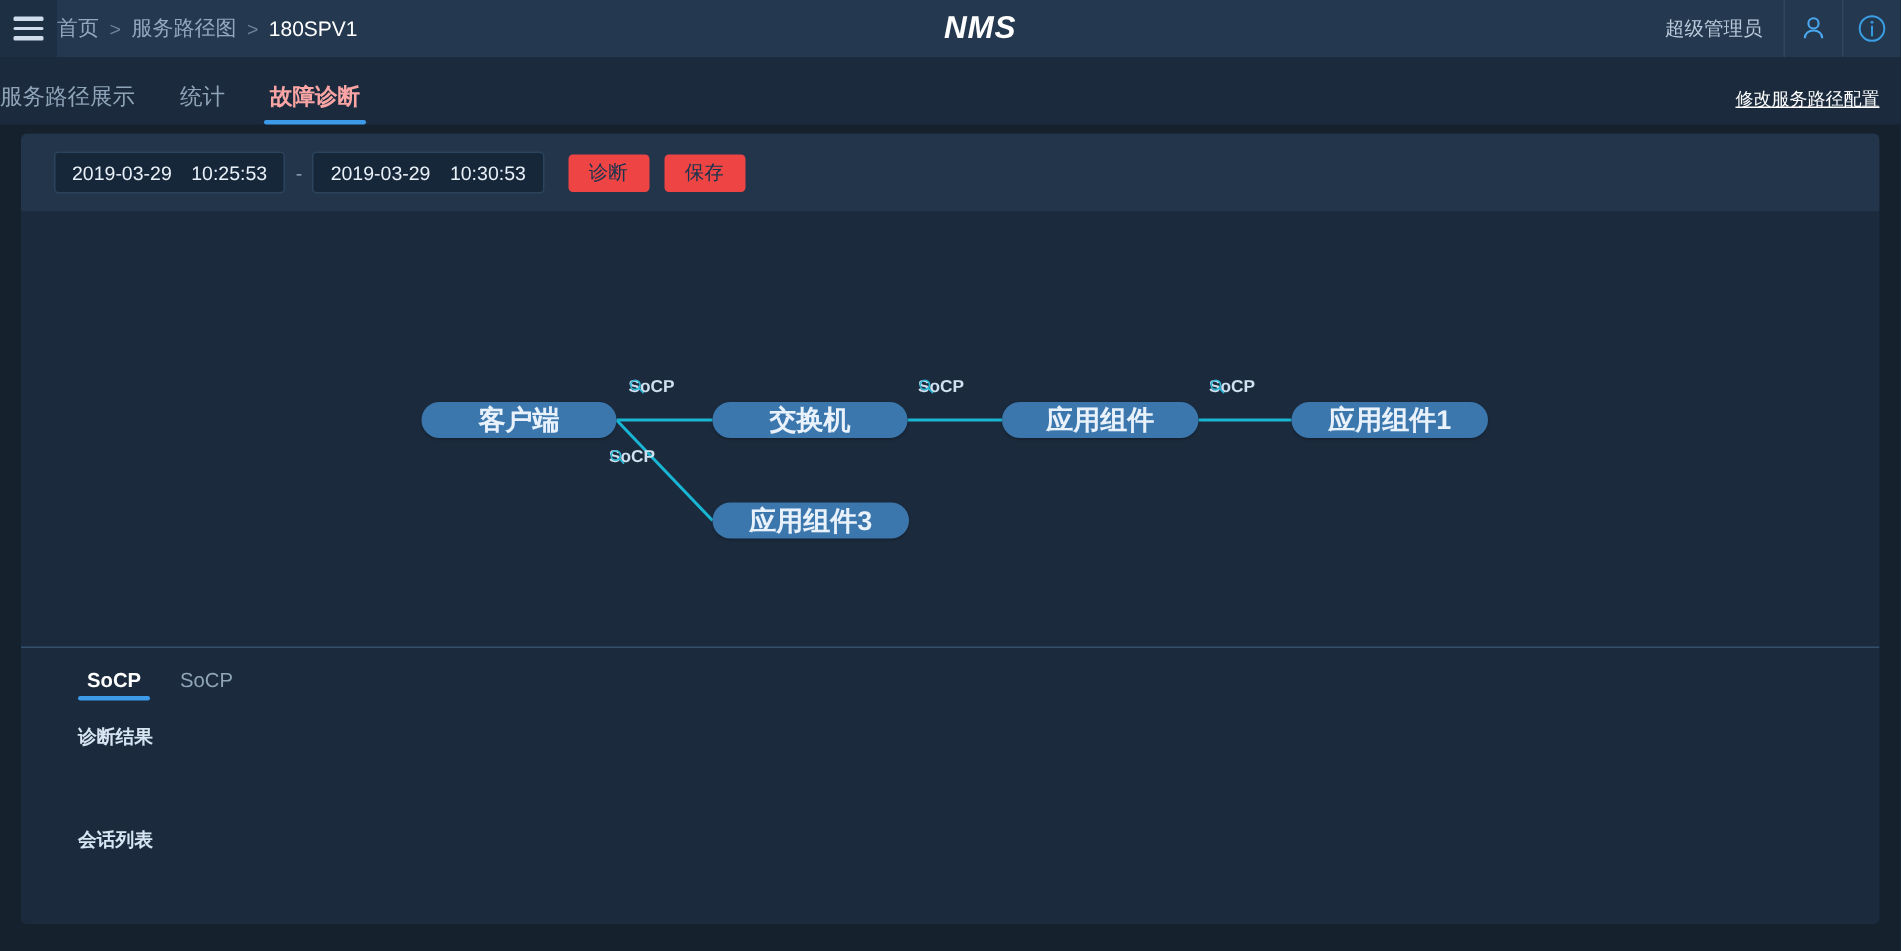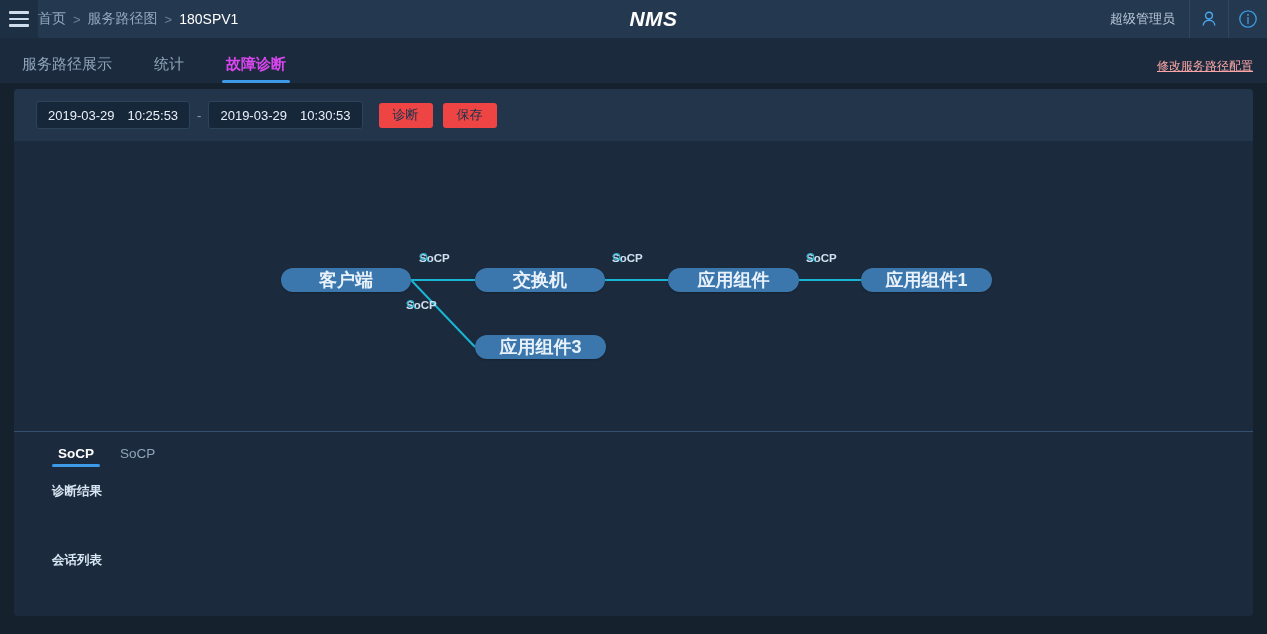--- a/index.html
+++ b/index.html
@@ -39,32 +39,32 @@
   }
   .hdr-icon{
     width:38px;height:38px;display:flex;align-items:center;justify-content:center;
     border-left:1px solid #31455d;cursor:pointer;
   }
   
   .tabbar{
     position:absolute;top:38px;left:0;width:1267px;height:45px;
     background:#1b2b3d;display:flex;align-items:flex-end;
   }
-  .tabs{display:flex;align-items:flex-end;height:45px;padding-left:22px;gap:42px;}
+  .tabs{display:flex;align-items:flex-end;height:45px;gap:30px;}
   .tab{
     font-size:15px;color:#8fa4b9;padding-bottom:9px;cursor:pointer;position:relative;
   }
-  .tab.active{color:#d946ef;font-weight:bold;}
+  .tab.active{color:#fca5a5;font-weight:bold;}
   .tab.active:after{
     content:"";position:absolute;left:-4px;right:-4px;bottom:0;height:3px;
     background:#3d9ae8;border-radius:2px;
   }
   .cfg-link{
     margin-left:auto;margin-right:14px;margin-bottom:8px;
-    font-size:12px;color:#fca5a5;text-decoration:underline;cursor:pointer;
+    font-size:12px;color:#ffffff;text-decoration:underline;cursor:pointer;
   }
   
   .panel{
     position:absolute;left:14px;top:89px;width:1239px;height:527px;
     background:#1b2b3d;border-radius:4px;overflow:hidden;
   }
   .toolbar{
     height:52px;background:#22354a;display:flex;align-items:center;padding-left:22px;gap:0;
   }
   .date-field{

